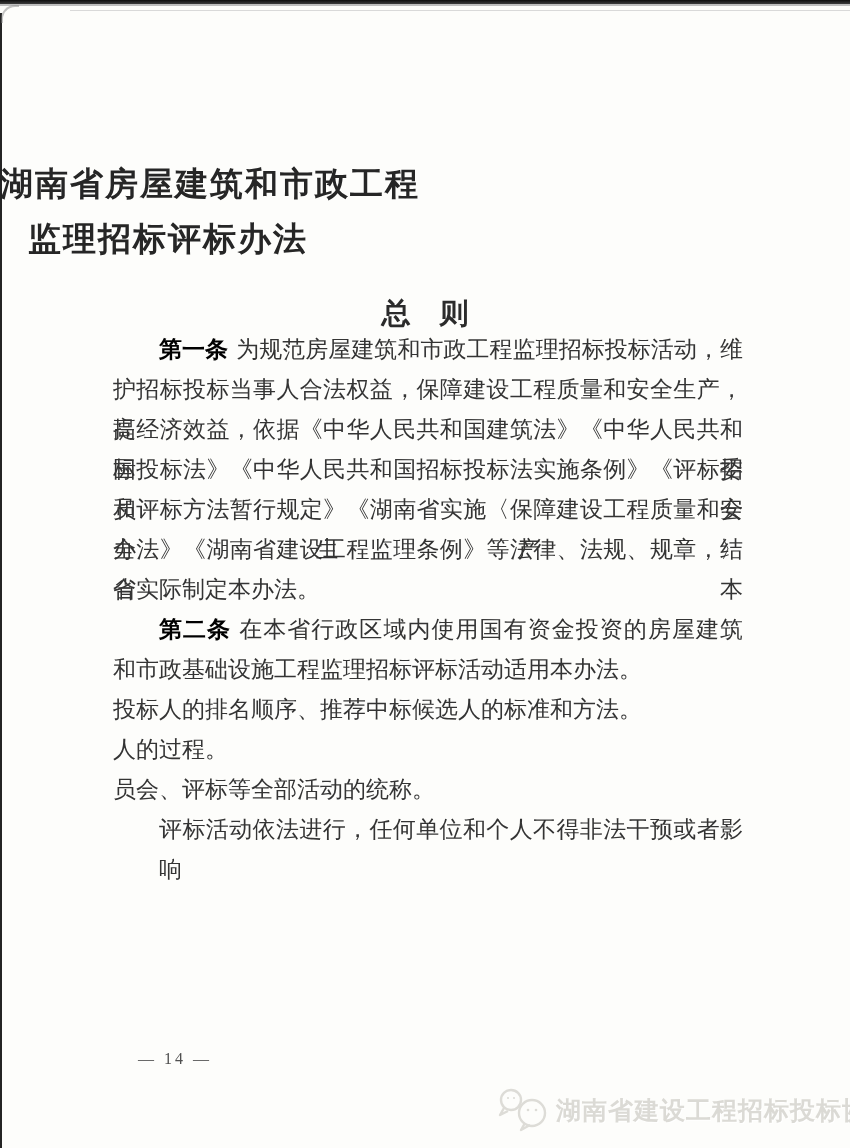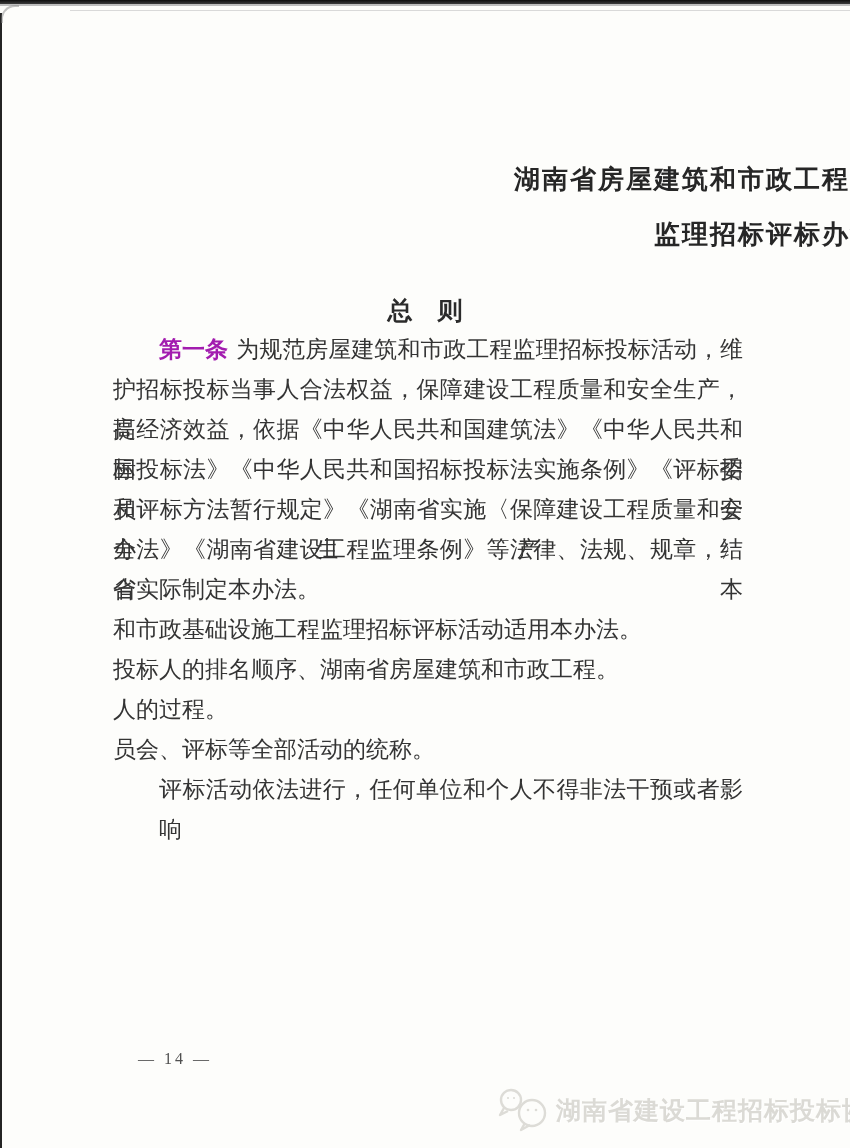--- a/index.html
+++ b/index.html
@@ -12,34 +12,34 @@
   }
   
   .edge-top{position:absolute;top:0;left:0;right:0;height:4px;
     background:linear-gradient(#0d0d0d,#3c3c3c);}
   .edge-top-soft{position:absolute;top:4px;left:0;right:0;height:2px;background:#9c9c9c;opacity:.65;}
   .hairline{position:absolute;top:10px;left:70px;right:0;height:1px;background:#d9d9d9;}
   .edge-left{position:absolute;top:13px;left:0;bottom:0;width:2px;background:#242424;}
   .corner{position:absolute;top:5px;left:1px;width:16px;height:16px;
     border-top-left-radius:14px;border-top:2px solid #8a8a8a;border-left:2px solid #8a8a8a;opacity:.5;}
 
-  .title{position:absolute;left:0;width:100%;text-align:right;
-    font-weight:bold;color:#262626;font-size:26px;letter-spacing:2px;}
+  .title{position:absolute;left:0;width:100%;text-align:left;
+    font-weight:bold;color:#262626;font-size:33px;letter-spacing:2px;}
   .title.l1{top:162px;}
   .title.l2{top:217px;margin-left:28px;}
 
   .section-heading{position:absolute;top:294px;left:0;width:100%;text-align:center;
-    font-weight:bold;color:#2b2b2b;font-size:25px;}
+    font-weight:bold;color:#2b2b2b;font-size:29px;}
 
   .body-text{position:absolute;left:113px;top:330px;width:630px;
     font-size:23px;color:#343434;}
   .line{height:40px;line-height:40px;}
   .line.fill{text-align:justify;text-align-last:justify;}
   .line.indent{padding-left:46px;}
-  .article-number{font-weight:bold;color:#a21caf;margin-right:8px;}
+  .article-number{font-weight:bold;color:#000000;margin-right:8px;}
 
   .page-number{position:absolute;left:138px;top:1050px;
     font-size:16px;color:#4f4f4f;letter-spacing:3px;}
 
   .watermark{position:absolute;left:494px;top:1084px;height:52px;
     display:flex;align-items:center;color:#d9d9d4;}
   .wm-icon{width:62px;height:50px;flex:0 0 auto;color:#dddcd7;}
   .wm-text{font-family:"Liberation Sans","DejaVu Sans",sans-serif;
     font-size:25px;font-weight:700;letter-spacing:1px;color:#dbdad5;
     text-shadow:1px 1px 0 #ffffff;white-space:nowrap;}
@@ -61,22 +61,23 @@
   <div class="section-heading">总　则</div>
 
   <div class="body-text">
       <div class="line indent fill"><span class="article-number">第一条</span><span>为规范房屋建筑和市政工程监理招标投标活动，维</span></div>
       <div class="line fill"><span>护招标投标当事人合法权益，保障建设工程质量和安全生产，提</span></div>
       <div class="line fill"><span>高经济效益，依据《中华人民共和国建筑法》《中华人民共和国招</span></div>
       <div class="line fill"><span>标投标法》《中华人民共和国招标投标法实施条例》《评标委员会</span></div>
       <div class="line fill"><span>和评标方法暂行规定》《湖南省实施〈保障建设工程质量和安全生产〉</span></div>
       <div class="line fill"><span>办法》《湖南省建设工程监理条例》等法律、法规、规章，结合本</span></div>
       <div class="line"><span>省实际制定本办法。</span></div>
+      <div class="line indent fill"><span class="article-number">第二条</span><span>在本省行政区域内使用国有资金投资的房屋建筑</span></div>
       <div class="line"><span>和市政基础设施工程监理招标评标活动适用本办法。</span></div>
-      <div class="line"><span>投标人的排名顺序、湖南省房屋建筑和市政工程。</span></div>
+      <div class="line"><span>投标人的排名顺序、推荐中标候选人的标准和方法。</span></div>
       <div class="line"><span>人的过程。</span></div>
       <div class="line"><span>员会、评标等全部活动的统称。</span></div>
       <div class="line indent fill"><span>评标活动依法进行，任何单位和个人不得非法干预或者影响</span></div>
     </div>
 
   <div class="page-number">— 14 —</div>
 
   <div class="watermark">
     <span class="wm-icon">
       <svg viewBox="0 0 62 50" width="62" height="50" fill="none" stroke="currentColor" stroke-width="2.4">

